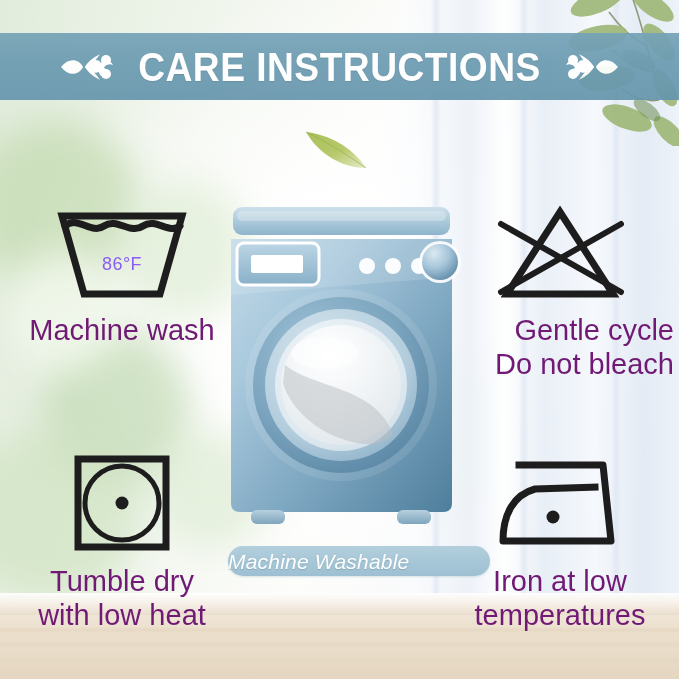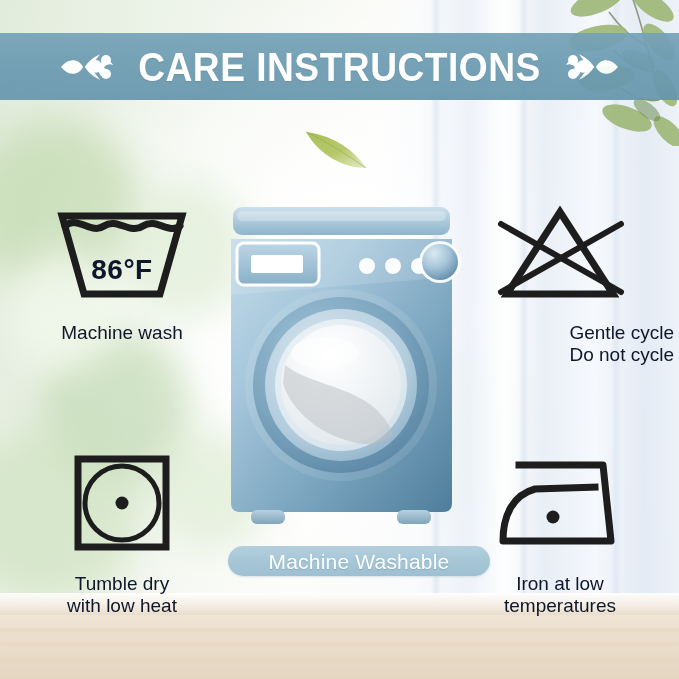--- a/index.html
+++ b/index.html
@@ -91,50 +91,51 @@
     transform: scaleX(0.93);
     white-space: nowrap;
     text-shadow: 0 1px 1px rgba(60,100,120,0.25);
   }
   .ornament { width: 56px; height: 40px; flex: 0 0 auto; }
 
   
   .cell { position: absolute; text-align: center; }
   .cell .glyph { display: flex; align-items: flex-end; justify-content: center; height: 110px; }
   .cell .caption {
-    margin-top: 20px;
-    color: #0f172a;
-    font-size: 19px;
+    margin-top: 12px;
+    color: #701a75;
+    font-size: 29px;
     line-height: 1.16;
     white-space: nowrap;
   }
 
   .cell-wash   { left: 8px;   top: 192px;  width: 228px; }
   .cell-bleach { left: 446px; top: 192px;  width: 228px; text-align: right; }
   .cell-dry    { left: 8px;   top: 443px;  width: 228px; }
   .cell-iron   { left: 446px; top: 443px;  width: 228px; }
 
   .tub-temp {
     position: absolute;
     left: 0; right: 0; top: 52px;
-    font-size: 28px; font-weight: bold; color: #0f172a;
+    font-size: 18px; font-weight: normal; color: #8b5cf6;
     letter-spacing: 0.5px;
   }
   .glyph-wrap { position: relative; }
 
   
   .washer { position: absolute; left: 229px; top: 205px; width: 225px; height: 330px; }
 
   .badge {
     position: absolute; left: 228px; top: 546px;
     width: 262px; height: 30px;
     border-radius: 15px;
     background: linear-gradient(180deg, #b3cfdd 0%, #a6c6d6 55%, #9dc0d2 100%);
-    display: flex; align-items: center; justify-content: center;
+    display: flex; align-items: center; justify-content: flex-start;
     box-shadow: 0 1px 2px rgba(120,150,165,0.25);
+    font-style: italic;
   }
   .badge-label {
     color: #ffffff; font-size: 21px; line-height: 1;
     letter-spacing: 0.2px;
     text-shadow: 0 1px 1px rgba(110,145,162,0.5);
   }
 </style>
 </head>
 <body>
 
@@ -240,21 +241,21 @@
   <div class="cell cell-bleach">
     <div class="glyph">
       <svg width="150" height="100" viewBox="0 0 150 100">
         <path d="M75 10 L128 92 L22 92 Z" fill="none" stroke="#1d1d1d" stroke-width="7" stroke-linejoin="miter"></path>
         <line x1="16" y1="22" x2="136" y2="90" stroke="#1d1d1d" stroke-width="6" stroke-linecap="round"></line>
         <line x1="136" y1="22" x2="16" y2="90" stroke="#1d1d1d" stroke-width="6" stroke-linecap="round"></line>
       </svg>
     </div>
     <div class="caption">
       <div>Gentle cycle</div>
-      <div>Do not cycle</div>
+      <div>Do not bleach</div>
     </div>
   </div>
 
   <div class="cell cell-dry">
     <div class="glyph">
       <svg width="100" height="100" viewBox="0 0 100 100">
         <rect x="6" y="6" width="88" height="88" fill="none" stroke="#1d1d1d" stroke-width="7"></rect>
         <circle cx="50" cy="50" r="37" fill="none" stroke="#1d1d1d" stroke-width="5"></circle>
         <circle cx="50" cy="50" r="6.5" fill="#1d1d1d"></circle>
       </svg>

